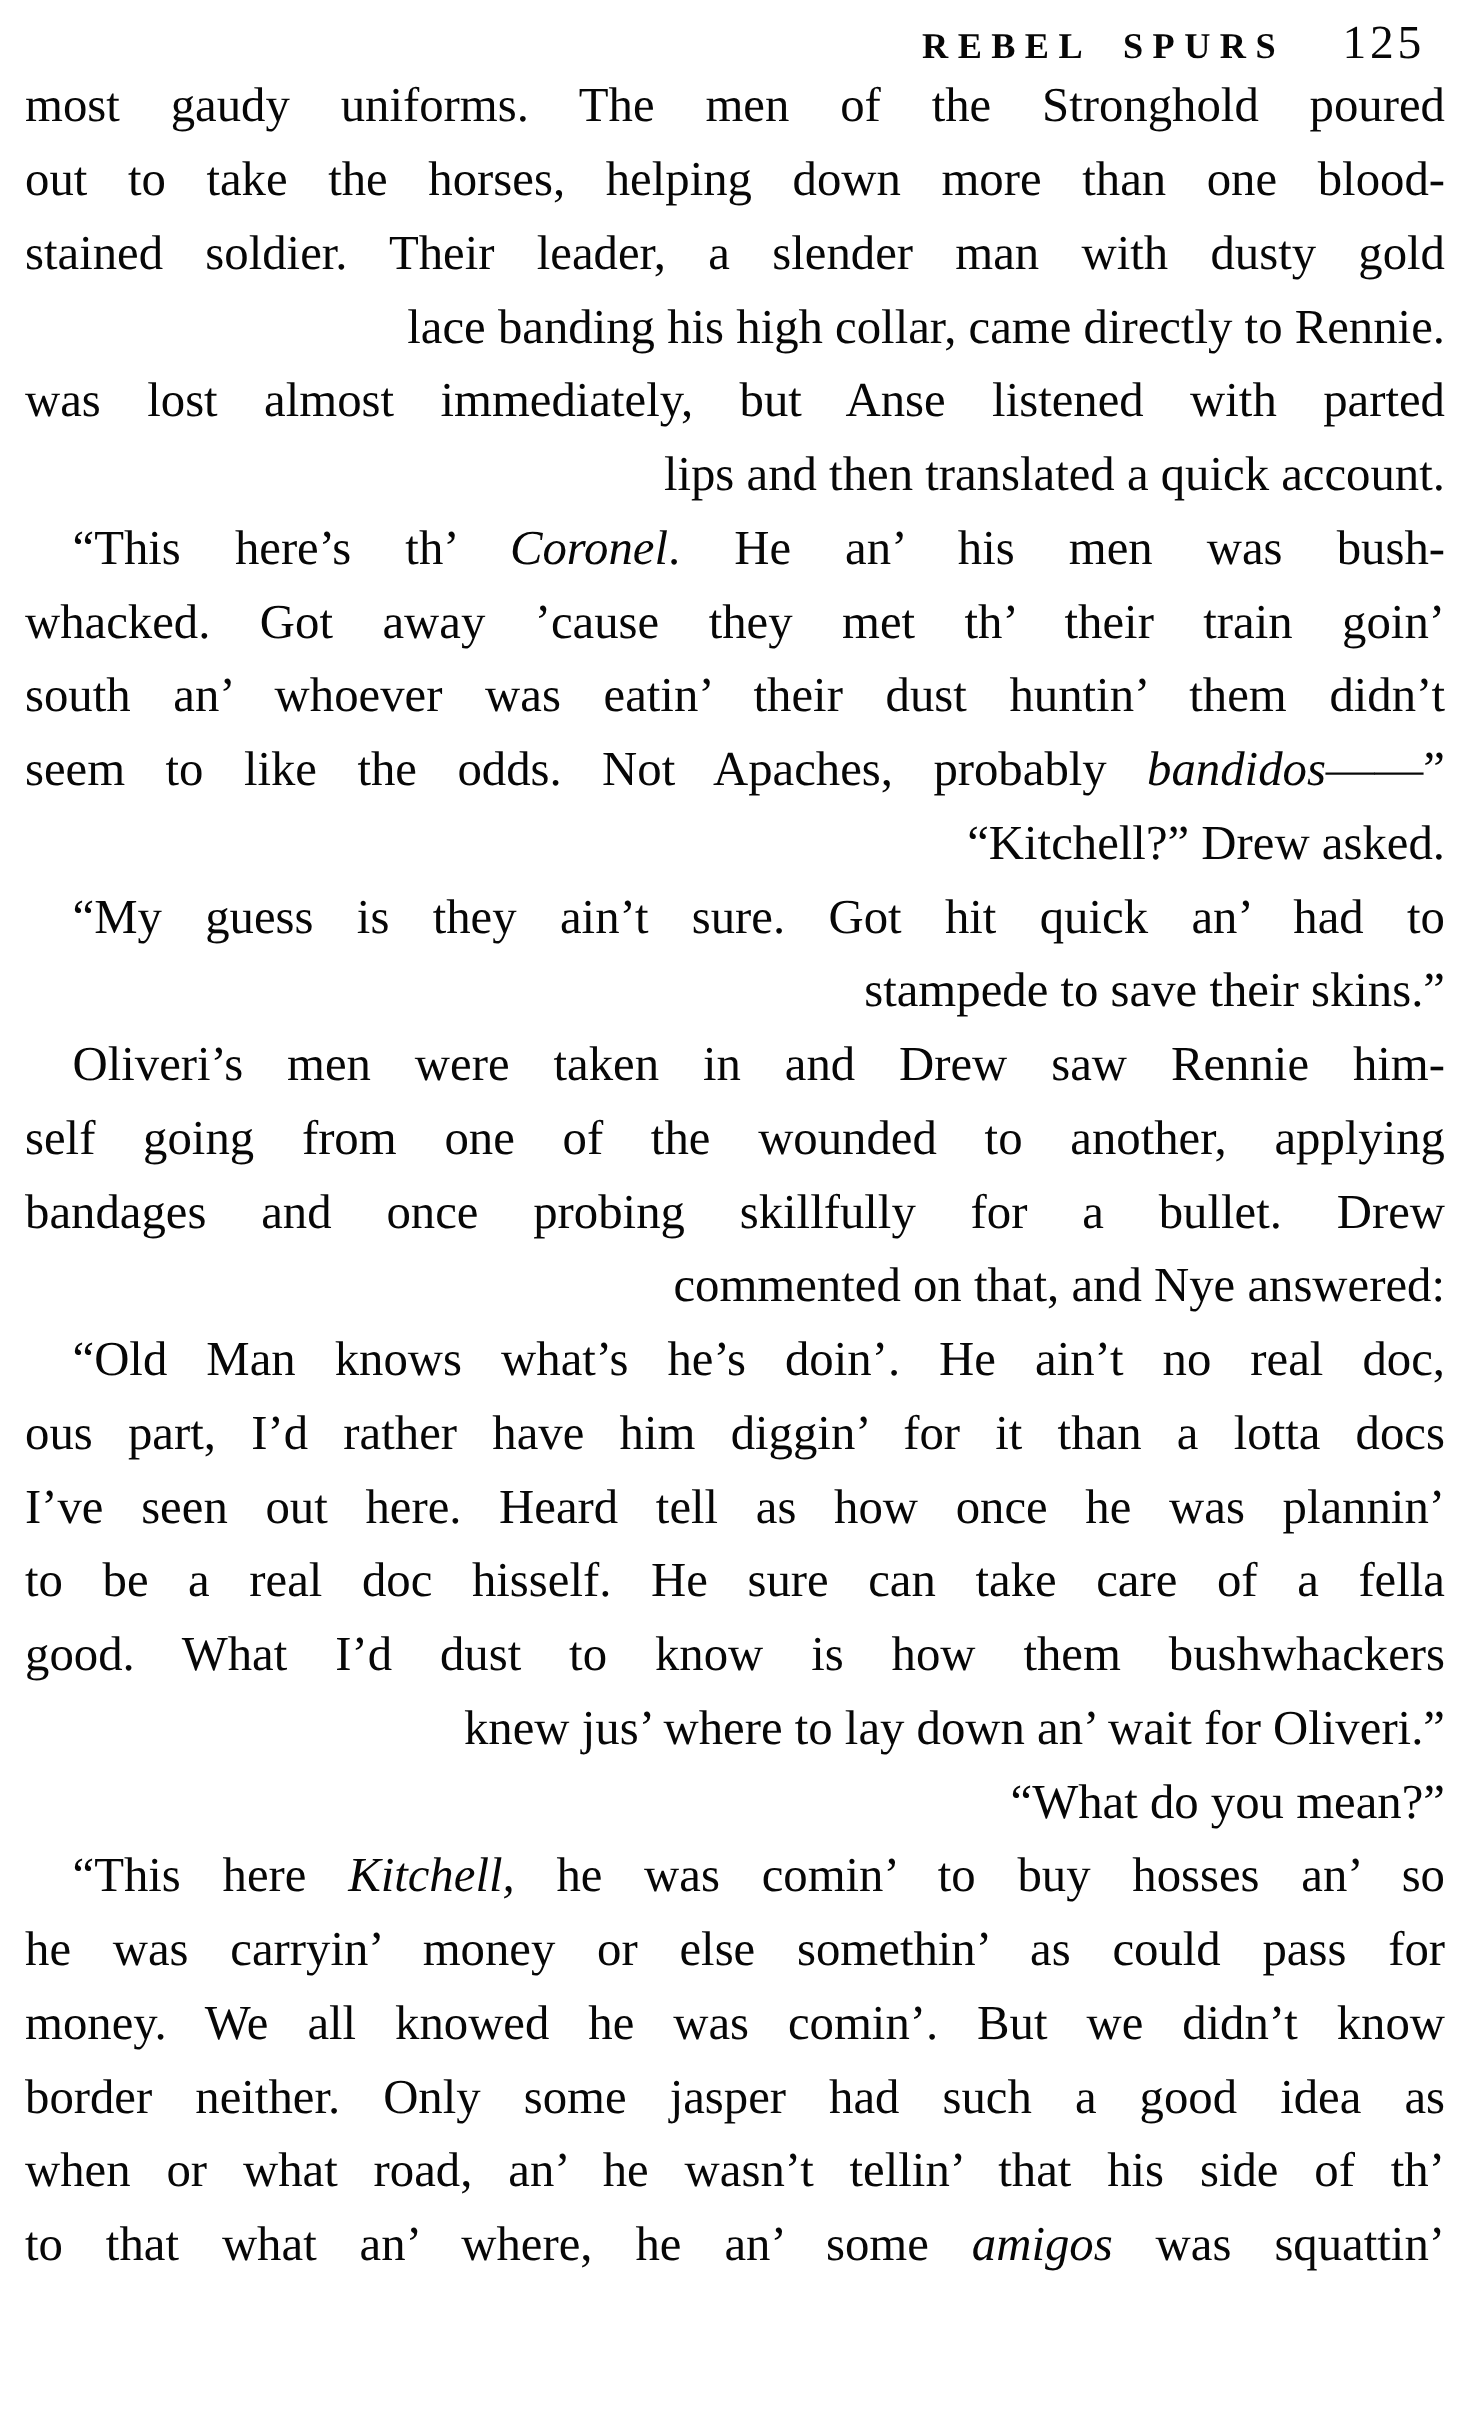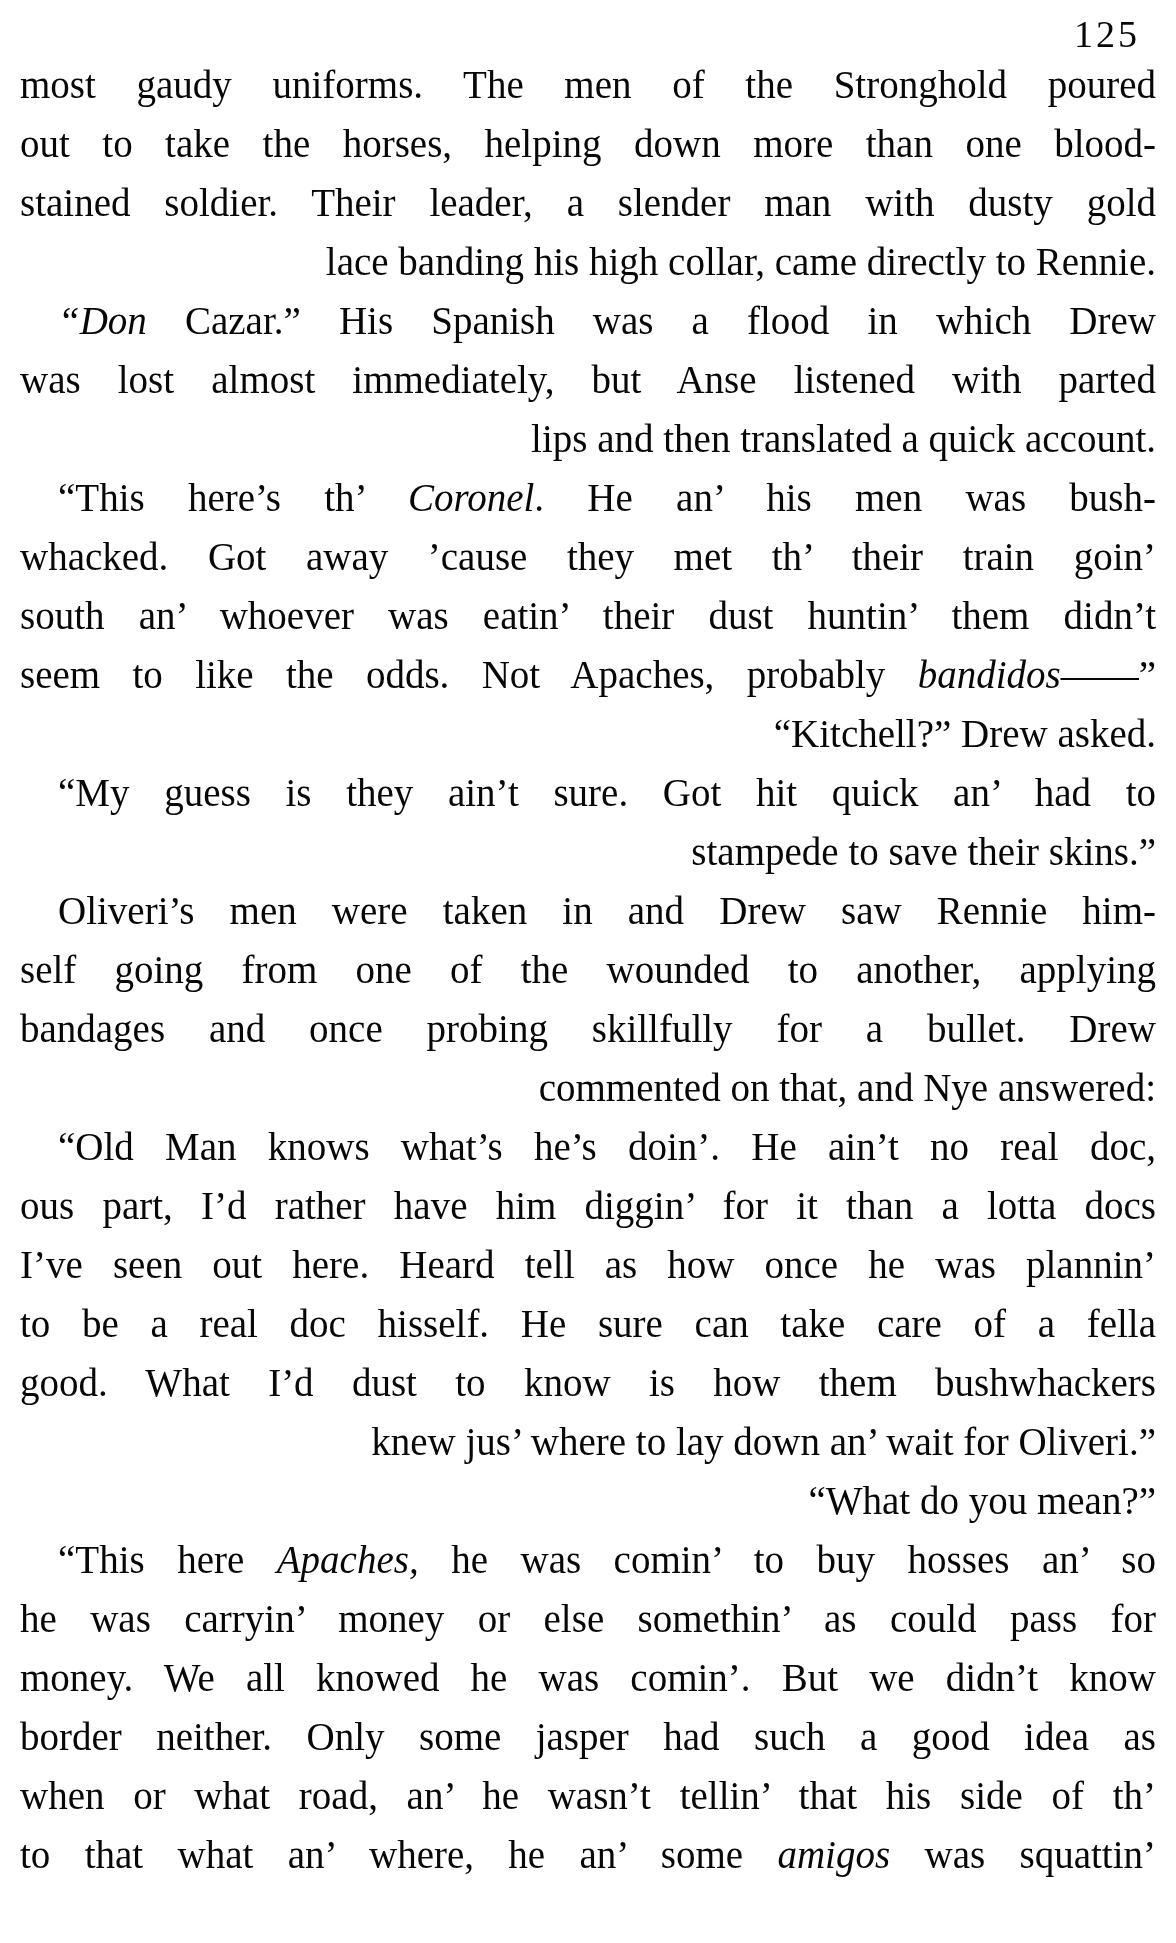--- a/index.html
+++ b/index.html
@@ -63,48 +63,48 @@
   }
   .it {
     font-style: italic;
   }
 </style>
 </head>
 <body>
 
 <div class="page">
   <div class="running-header">
+    <span class="running-title">REBEL SPURS</span>
     <span class="page-number">125</span>
   </div>
   <div class="page-body">
       <div class="line just"><span>most gaudy uniforms. The men of the Stronghold poured</span></div>
       <div class="line just"><span>out to take the horses, helping down more than one blood-</span></div>
       <div class="line just"><span>stained soldier. Their leader, a slender man with dusty gold</span></div>
       <div class="line"><span>lace banding his high collar, came directly to Rennie.</span></div>
-      <div class="line indent just"><span class="it">“Don</span><span> Cazar.” His Spanish was a flood in which Drew</span></div>
       <div class="line just"><span>was lost almost immediately, but Anse listened with parted</span></div>
       <div class="line"><span>lips and then translated a quick account.</span></div>
       <div class="line indent just"><span>“This here’s th’ </span><span class="it">Coronel</span><span>. He an’ his men was bush-</span></div>
       <div class="line just"><span>whacked. Got away ’cause they met th’ their train goin’</span></div>
       <div class="line just"><span>south an’ whoever was eatin’ their dust huntin’ them didn’t</span></div>
       <div class="line just"><span>seem to like the odds. Not Apaches, probably </span><span class="it">bandidos</span><span>——”</span></div>
       <div class="line indent"><span>“Kitchell?” Drew asked.</span></div>
       <div class="line indent just"><span>“My guess is they ain’t sure. Got hit quick an’ had to</span></div>
       <div class="line"><span>stampede to save their skins.”</span></div>
       <div class="line indent just"><span>Oliveri’s men were taken in and Drew saw Rennie him-</span></div>
       <div class="line just"><span>self going from one of the wounded to another, applying</span></div>
       <div class="line just"><span>bandages and once probing skillfully for a bullet. Drew</span></div>
       <div class="line"><span>commented on that, and Nye answered:</span></div>
       <div class="line indent just"><span>“Old Man knows what’s he’s doin’. He ain’t no real doc,</span></div>
       <div class="line just"><span>ous part, I’d rather have him diggin’ for it than a lotta docs</span></div>
       <div class="line just"><span>I’ve seen out here. Heard tell as how once he was plannin’</span></div>
       <div class="line just"><span>to be a real doc hisself. He sure can take care of a fella</span></div>
       <div class="line just"><span>good. What I’d dust to know is how them bushwhackers</span></div>
       <div class="line"><span>knew jus’ where to lay down an’ wait for Oliveri.”</span></div>
       <div class="line indent"><span>“What do you mean?”</span></div>
-      <div class="line indent just"><span>“This here </span><span class="it">Apaches,</span><span> he was comin’ to buy hosses an’ so</span></div>
+      <div class="line indent just"><span>“This here </span><span class="it">Kitchell,</span><span> he was comin’ to buy hosses an’ so</span></div>
       <div class="line just"><span>he was carryin’ money or else somethin’ as could pass for</span></div>
       <div class="line just"><span>money. We all knowed he was comin’. But we didn’t know</span></div>
       <div class="line just"><span>border neither. Only some jasper had such a good idea as</span></div>
       <div class="line just"><span>when or what road, an’ he wasn’t tellin’ that his side of th’</span></div>
       <div class="line just"><span>to that what an’ where, he an’ some </span><span class="it">amigos</span><span> was squattin’</span></div>
     </div>
 </div>
 
 </body></html>

